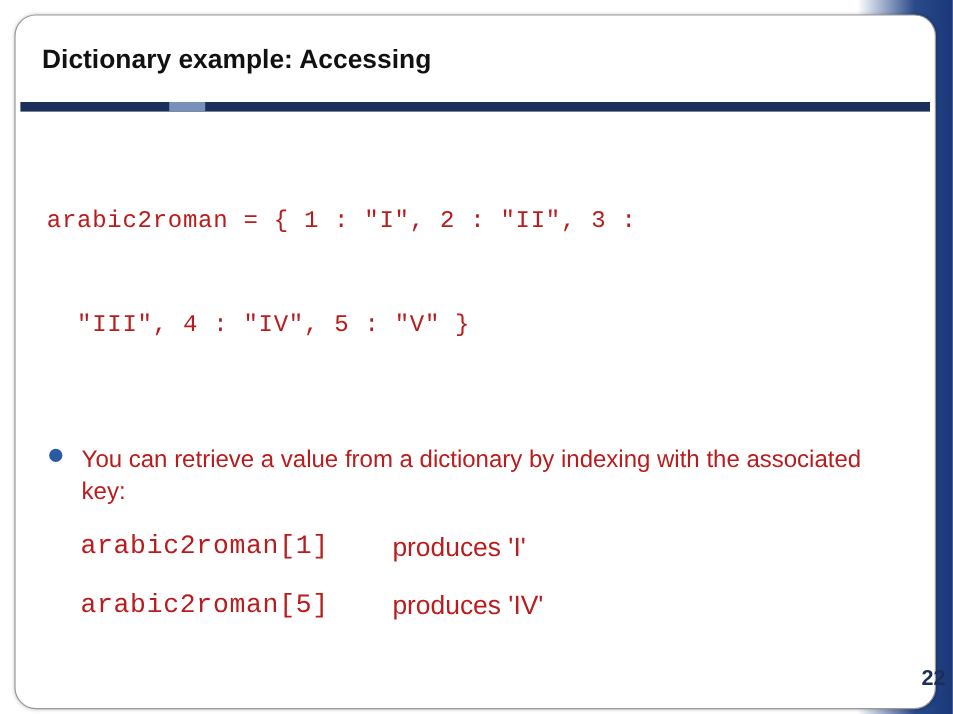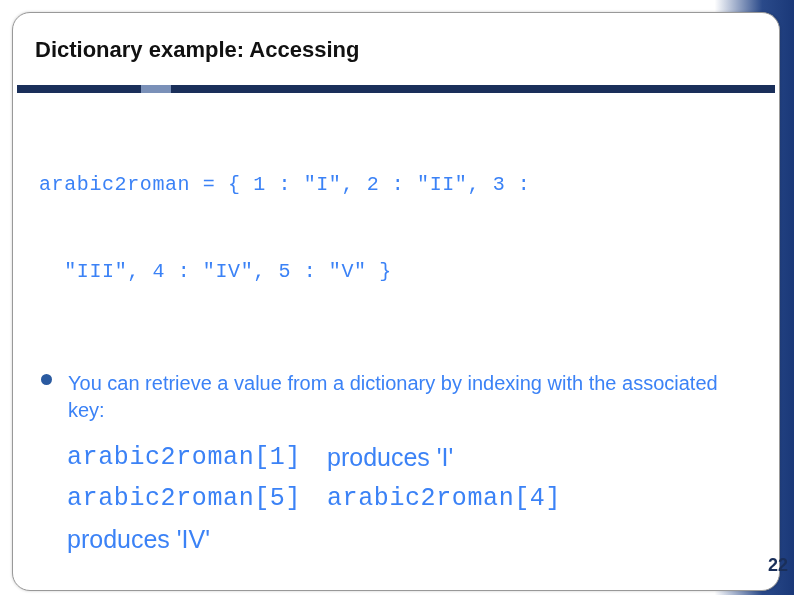--- a/index.html
+++ b/index.html
@@ -39,21 +39,21 @@
     left: 124px;
     top: 0;
     width: 30px;
     height: 6px;
     background: #7a90b8;
   }
   .content {
     padding: 18px 14px 0 14px;
     font-size: 19.5px;
     line-height: 1.32;
-    color: #3b82f6;
+    color: #b91c1c;
   }
   .mono {
     font-family: "Courier New", Courier, monospace;
     font-size: 20px;
     letter-spacing: 0.6px;
     white-space: pre-wrap;
   }
   .codeblock {
     margin-bottom: 4px;
   }
@@ -75,22 +75,22 @@
   .bullet-text {
     font-family: Arial, Helvetica, sans-serif;
     font-size: 20px;
     flex: 1;
   }
   .examples {
     margin-left: 28px;
     margin-top: 2px;
     display: grid;
     grid-template-columns: 260px auto;
-    row-gap: 0px;
-    font-size: 25px;
+    row-gap: 12px;
+    font-size: 22px;
   }
   .examples .code { font-family: "Courier New", Courier, monospace; letter-spacing: 0.6px; }
   .examples .result { font-family: Arial, Helvetica, sans-serif; }
   .page-number {
     position: absolute;
     right: 6px;
     bottom: 19px;
     font-size: 18px;
     font-weight: bold;
     color: #1a2f5a;
@@ -118,21 +118,20 @@
 
     <div class="bullet-row">
       <div class="bullet"></div>
       <div class="bullet-text">You can retrieve a value from a dictionary by indexing with the associated key:</div>
     </div>
 
     <div class="examples">
       <div class="code">arabic2roman[1]</div>
       <div class="result">produces 'I'</div>
       <div class="code">arabic2roman[5]</div>
-      <div class="code">arabic2roman[4]</div>
       <div class="result">produces 'IV'</div>
     </div>
 
   </div>
 
 </div>
 
 <div class="page-number">22</div>
 
 </body></html>

